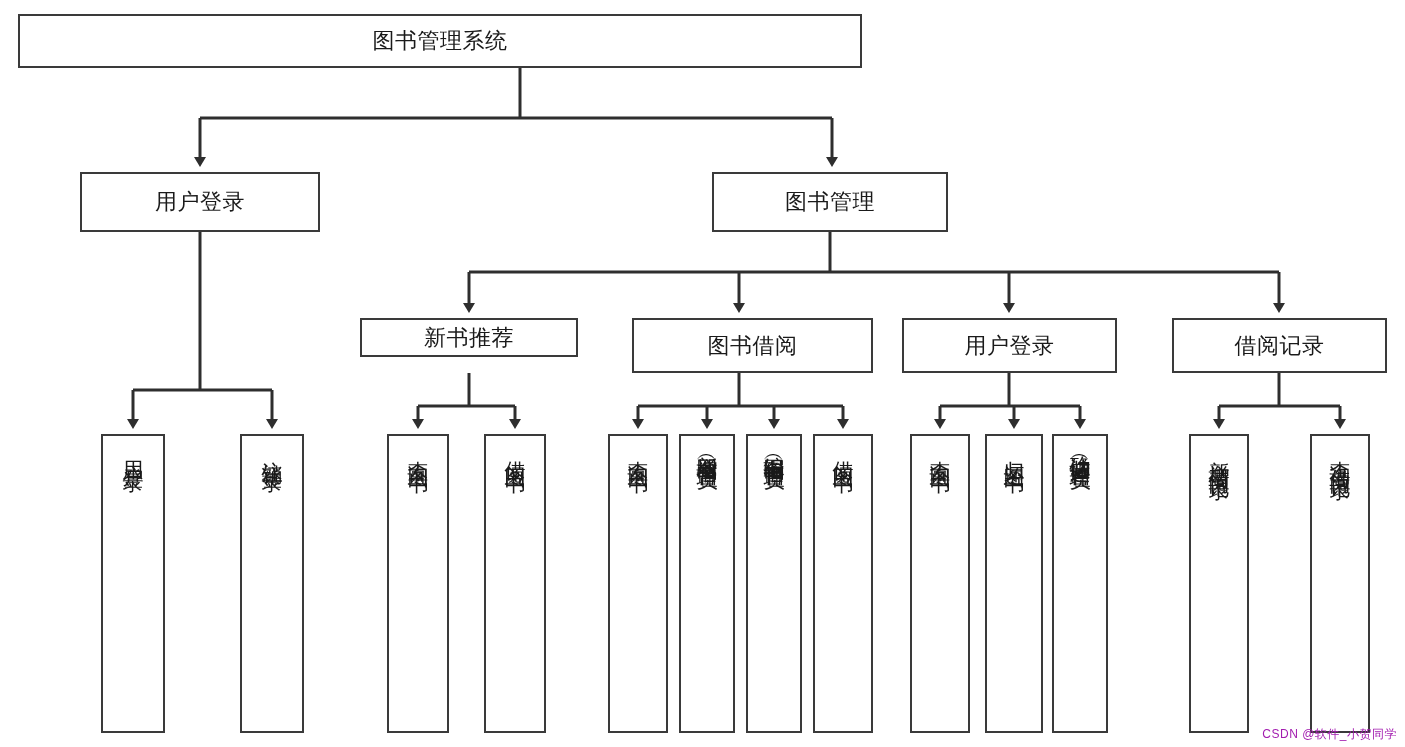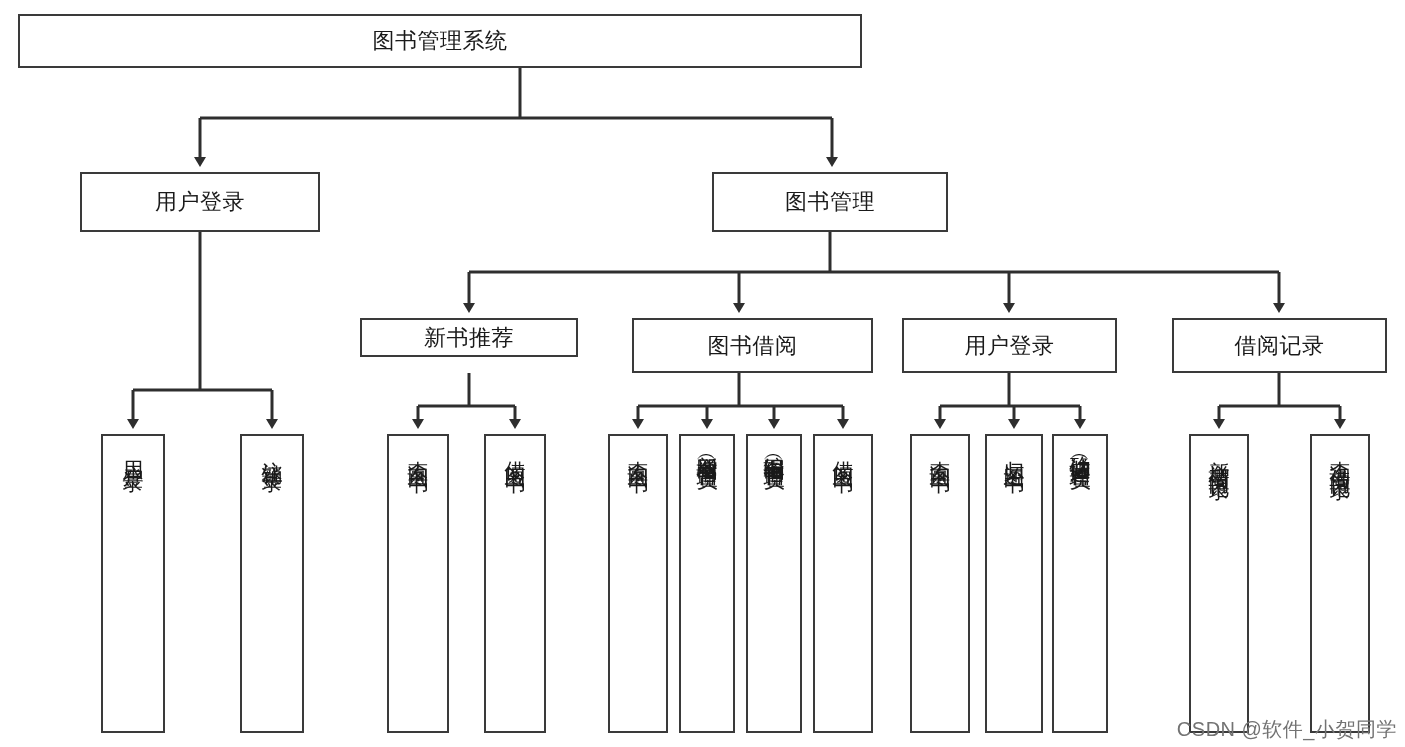--- a/index.html
+++ b/index.html
@@ -60,22 +60,22 @@
     white-space: nowrap;
   }
   .node.vertical.tall-text .node-label {
     font-size: 21px;
     letter-spacing: 2px;
   }
   .watermark {
     position: absolute;
     right: 8px;
     bottom: 4px;
-    font-size: 20px;
-    color: #737373;
+    font-size: 12px;
+    color: #a21caf;
     z-index: 5;
     white-space: nowrap;
     letter-spacing: 0.5px;
   }
 </style>
 </head>
 <body>
 
 <div id="diagram-root">
 

